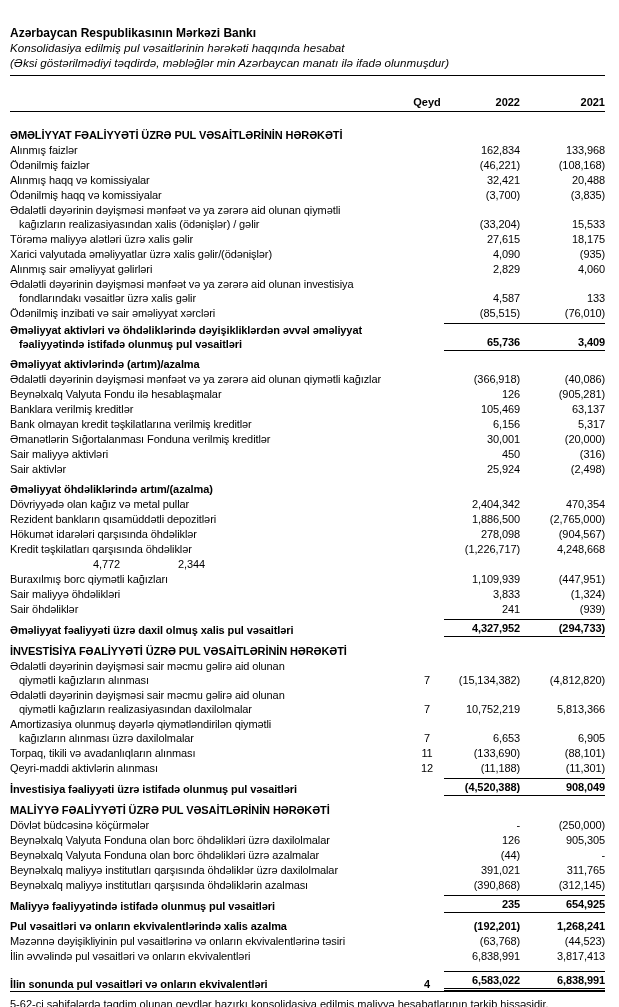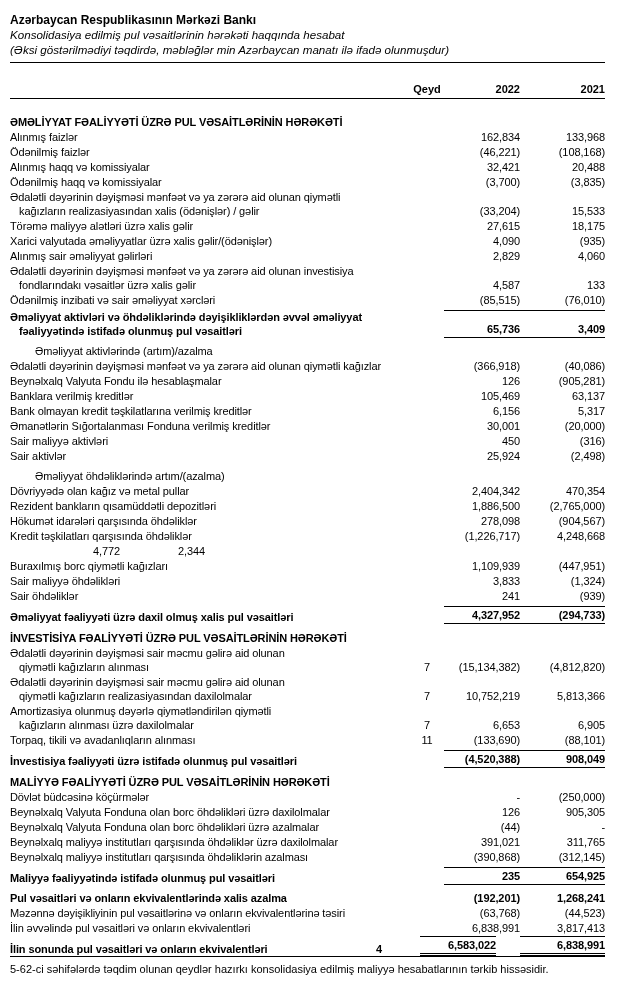--- a/index.html
+++ b/index.html
@@ -4,21 +4,21 @@
 <style>
   * { box-sizing: border-box; margin: 0; padding: 0; }
   html, body { background: #ffffff; }
   body {
     width: 619px; height: 1007px; overflow: hidden;
     font-family: "Liberation Sans", "DejaVu Sans", sans-serif;
     color: #000;
   }
   .page {
     width: 619px; height: 874px;
-    padding: 13px 14px 8px 10px;
+    padding: 26px 14px 8px 10px;
     display: flex; flex-direction: column;
   }
   
   .report-header { border-bottom: 1px solid #000; padding-bottom: 5px; }
   .bank-name { font-weight: bold; font-size: 12px; line-height: 15px; }
   .report-title, .report-note { font-style: italic; font-size: 11.6px; line-height: 14.5px; }
   
   .col-header {
     display: flex; align-items: flex-end;
     font-weight: bold; font-size: 11px;
@@ -31,25 +31,25 @@
   .cell.label {
     flex: 1 1 auto; min-width: 0;
     white-space: pre-line;
     padding-left: 9px; text-indent: -9px;
   }
   .cell.note  { width: 34px; flex: 0 0 34px; text-align: center; }
   .cell.val   { width: 76px; flex: 0 0 76px; display: flex; justify-content: flex-end; align-items: flex-end; }
   .cell.val.v2021 { width: 85px; flex: 0 0 85px; }
   .row .cell.val { text-align: right; }
   .section   { font-weight: bold; margin-top: 6px; }
-  .subheader { font-weight: normal; margin-top: 5px; margin-left: 25px; }
+  .subheader { font-weight: bold; margin-top: 5px; }
   .subtotal  { font-weight: bold; margin-top: 2px; margin-bottom: 5px; }
   .subtotal .cell.val { align-self: stretch; border-top: 1px solid #000; border-bottom: 1px solid #000; padding: 1px 0 1px 0; }
   .strong    { font-weight: bold; margin-top: 2px; }
-  .total     { font-weight: bold; margin-top: 0; gap: 24px; }
+  .total     { font-weight: bold; margin-top: 7px; }
   .total .cell.val { align-self: stretch; border-top: 1px solid #000; border-bottom: 3px double #000; padding: 1px 0 1px 0; }
   
   .report-footer { margin-top: auto; border-top: 1px solid #000; padding-top: 5px; font-size: 11px; line-height: 14px; }
 </style>
 </head>
 <body>
 
 <div class="page">
 
   <div class="report-header">
@@ -274,20 +274,26 @@
     <div class="cell note">7</div>
     <div class="cell val v2022">6,653</div>
     <div class="cell val v2021">6,905</div>
   </div>
       <div class="row item">
     <div class="cell label">Torpaq, tikili və avadanlıqların alınması</div>
     <div class="cell note">11</div>
     <div class="cell val v2022">(133,690)</div>
     <div class="cell val v2021">(88,101)</div>
   </div>
+      <div class="row item">
+    <div class="cell label">Qeyri-maddi aktivlərin alınması</div>
+    <div class="cell note">12</div>
+    <div class="cell val v2022">(11,188)</div>
+    <div class="cell val v2021">(11,301)</div>
+  </div>
       <div class="row subtotal">
     <div class="cell label">İnvestisiya fəaliyyəti üzrə istifadə olunmuş pul vəsaitləri</div>
     <div class="cell note"></div>
     <div class="cell val v2022">(4,520,388)</div>
     <div class="cell val v2021">908,049</div>
   </div>
       <div class="row section">
     <div class="cell label">MALİYYƏ FƏALİYYƏTİ ÜZRƏ PUL VƏSAİTLƏRİNİN HƏRƏKƏTİ</div>
     <div class="cell note"></div>
     <div class="cell val v2022"></div>

